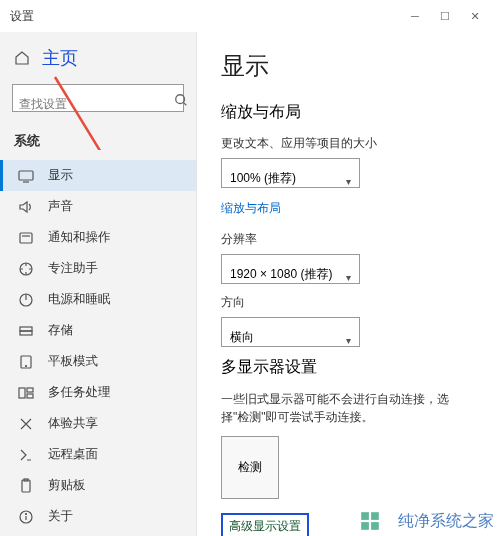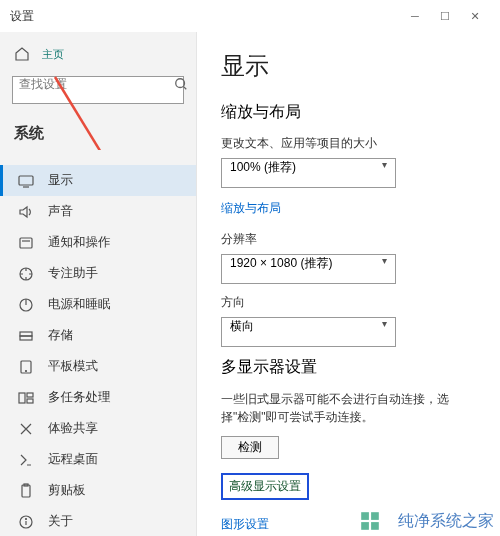--- a/index.html
+++ b/index.html
@@ -3,40 +3,40 @@
   <meta charset="utf-8">
   <style>
     * { margin: 0; padding: 0; box-sizing: border-box; }
     body { font-family: "Microsoft YaHei", "Segoe UI", sans-serif; background: #fff; width: 500px; height: 536px; overflow: hidden; position: relative; }
     .titlebar { height: 32px; display: flex; align-items: center; padding: 0 10px; }
     .titlebar-title { font-size: 12px; color: #333; flex: 1; }
     .window-controls { display: flex; gap: 0; }
     .win-ctrl { width: 30px; height: 32px; display: flex; align-items: center; justify-content: center; color: #666; font-size: 11px; }
     .container { display: flex; height: 504px; }
     .sidebar { width: 197px; background: #f3f3f3; border-right: 1px solid #e5e5e5; padding: 8px 0 0 0; }
-    .home-row { display: flex; align-items: center; padding: 6px 14px; gap: 12px; color: #0f766e; font-size: 11px; }
+    .home-row { display: flex; align-items: center; padding: 6px 14px; gap: 12px; color: #1d4ed8; font-size: 18px; }
     .search-wrap { padding: 8px 12px 14px 12px; }
-    .search-box { display: flex; align-items: flex-start; border: 1px solid #999; background: #fff; height: 28px; padding: 0 6px; }
+    .search-box { display: flex; align-items: flex-end; border: 1px solid #999; background: #fff; height: 28px; padding: 0 6px; }
     .search-box input { flex: 1; border: none; outline: none; font-size: 12px; background: transparent; }
-    .section-label { font-size: 15px; font-weight: 600; color: #333; padding: 6px 14px 22px 14px; }
+    .section-label { font-size: 13px; font-weight: 600; color: #333; padding: 6px 14px 10px 14px; }
     .nav-list { list-style: none; }
     .nav-item { display: flex; align-items: center; gap: 14px; padding: 7px 14px 7px 18px; color: #333; font-size: 12.5px; cursor: pointer; position: relative; }
     .nav-item.active { background: #dce8f3; }
     .nav-item.active::before { content: ""; position: absolute; left: 0; top: 0; bottom: 0; width: 3px; background: #0078d4; }
     .nav-icon { width: 16px; height: 16px; display: flex; align-items: center; justify-content: center; color: #555; }
     .nav-icon svg { width: 16px; height: 16px; }
     .content { flex: 1; padding: 18px 24px 0 24px; overflow-y: auto; }
     .page-title { font-size: 24px; font-weight: 400; color: #222; margin-bottom: 20px; }
     .section-heading { font-size: 16px; font-weight: 500; color: #000000; margin: 6px 0 12px 0; }
     .field-label { font-size: 12px; color: #333; margin-bottom: 6px; }
-    .dropdown { display: flex; align-items: flex-start; justify-content: space-between; border: 1px solid #999; background: #fff; height: 30px; padding: 0 8px; width: 175px; font-size: 12px; margin-bottom: 10px; }
+    .dropdown { display: flex; align-items: flex-end; justify-content: space-between; border: 1px solid #999; background: #fff; height: 30px; padding: 0 8px; width: 139px; font-size: 12px; margin-bottom: 10px; }
     .dropdown .chev { color: #555; font-size: 10px; }
     .link { color: #0066cc; font-size: 12px; cursor: pointer; display: inline-block; margin-bottom: 14px; }
     .desc-text { font-size: 12px; color: #333; margin-bottom: 10px; line-height: 1.5; }
-    .btn { border: 1px solid #999; background: #f8f8f8; padding: 2px 16px; font-size: 12px; cursor: pointer; margin-bottom: 14px; }
+    .btn { border: 1px solid #999; background: #f8f8f8; padding: 22px 16px; font-size: 12px; cursor: pointer; margin-bottom: 14px; }
     .highlight-link { display: inline-block; border: 2px solid #1d4ed8; padding: 3px 6px; color: #14532d; font-size: 12px; background: #fff; }
     .watermark { position: absolute; bottom: 4px; right: 6px; display: flex; align-items: center; gap: 17px; color: #2e6bb8; font-size: 16px; font-weight: 500; opacity: 0.85; }
     .annotation-layer { position: absolute; inset: 0; pointer-events: none; }
   </style>
 </head>
 <body>
 
 <div class="titlebar">
   <span class="titlebar-title">设置</span>
   <div class="window-controls">

